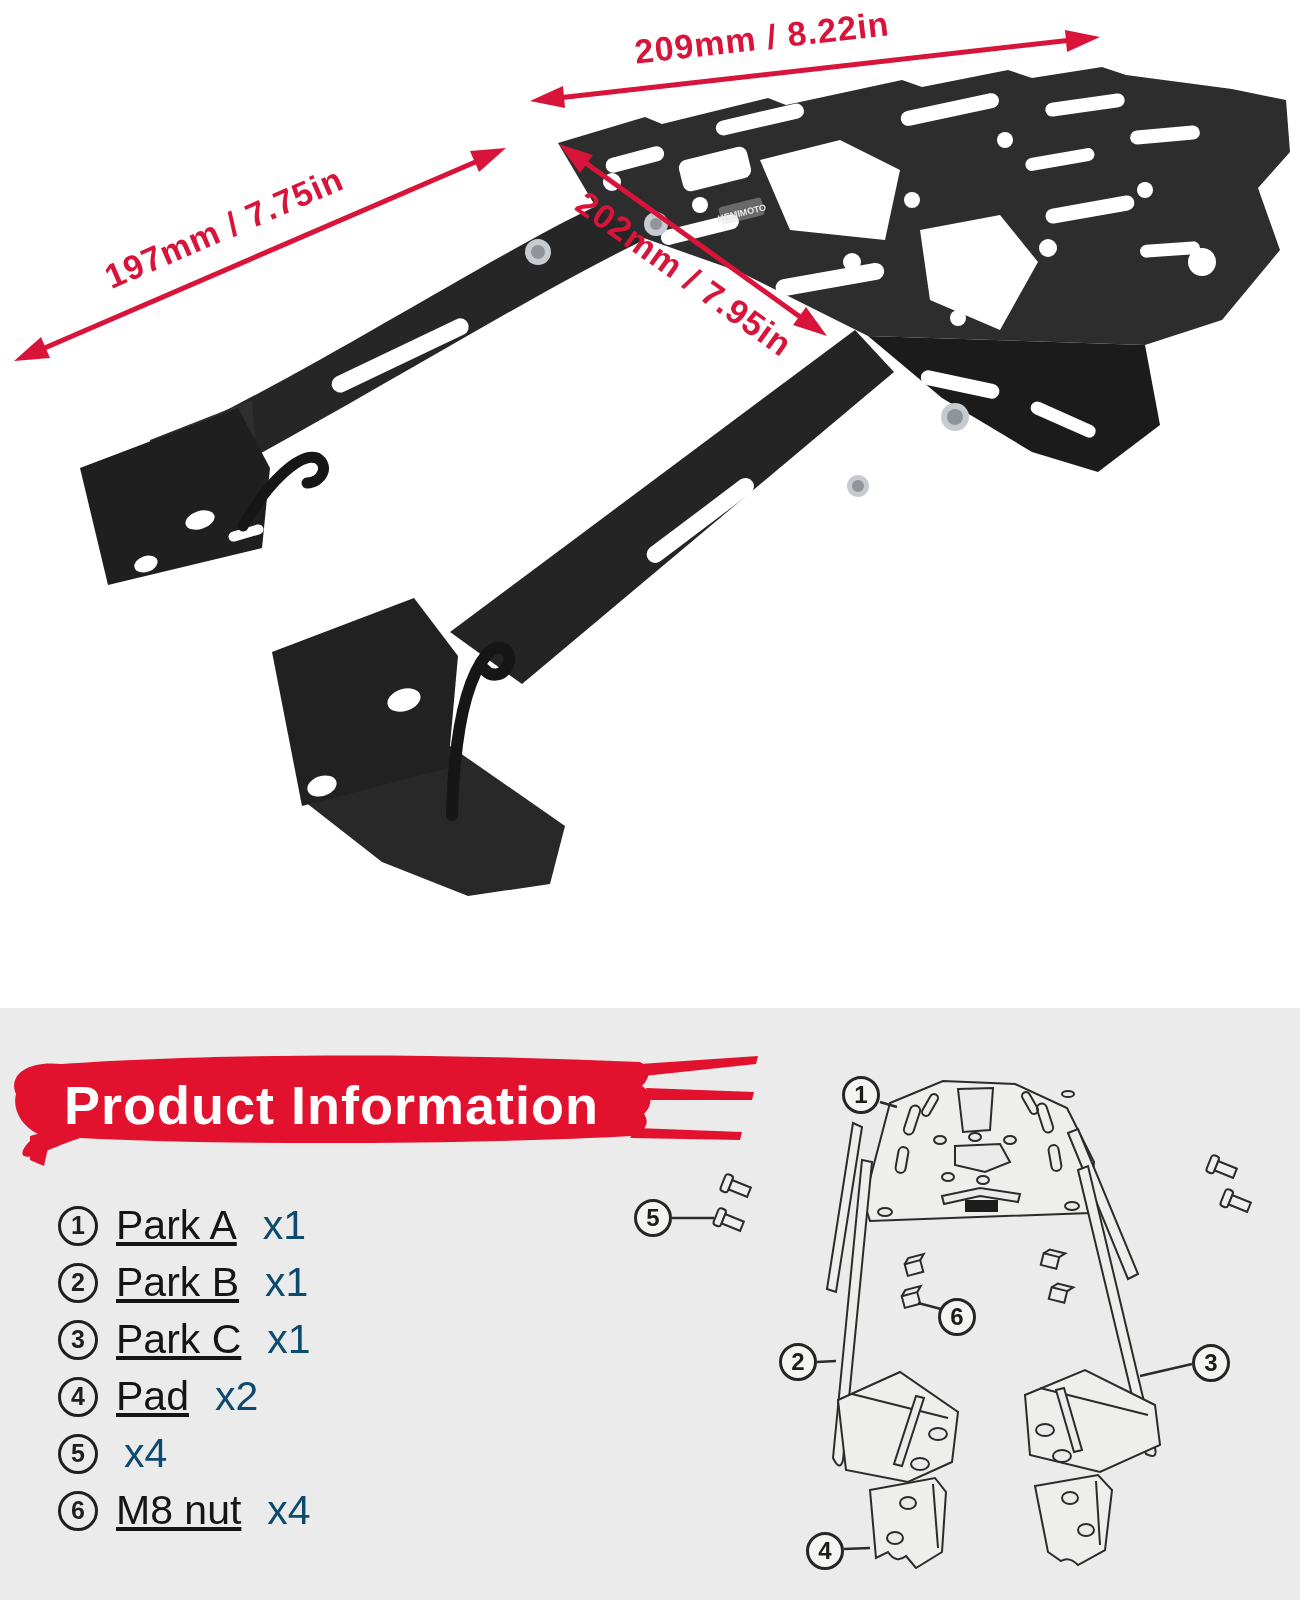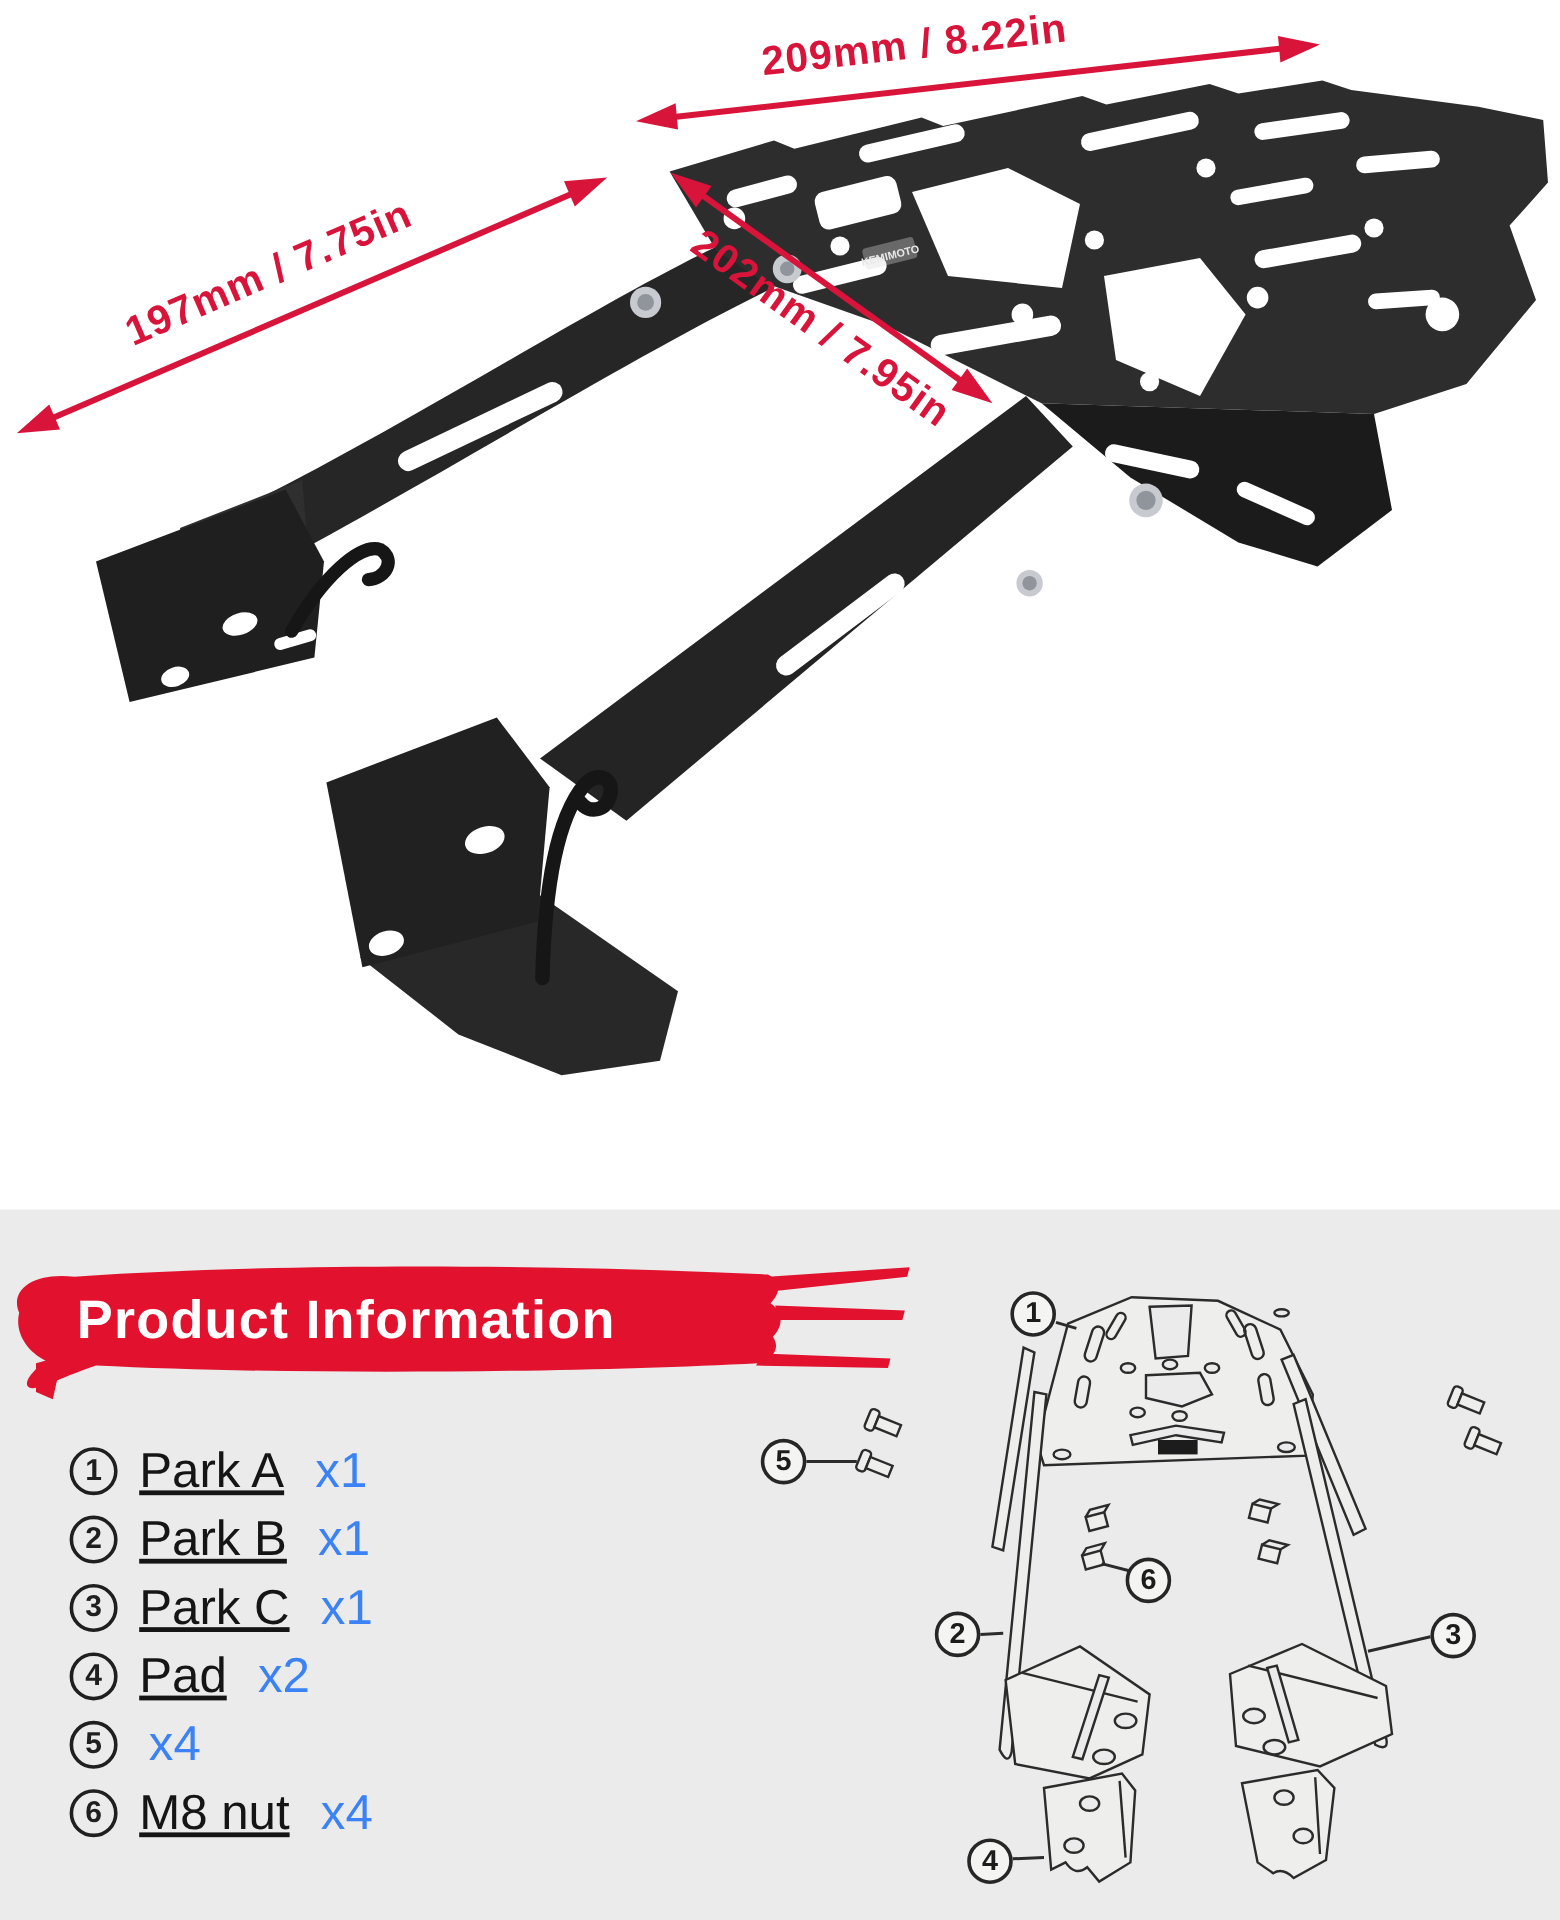--- a/index.html
+++ b/index.html
@@ -9,31 +9,31 @@
     font-family:"Liberation Sans", sans-serif;
   }
   .gray-band{position:absolute;left:0;top:1008px;width:1300px;height:592px;background:#ebebeb;}
   svg.art{position:absolute;left:0;top:0;width:1300px;height:1600px;}
   .dim-label{
     position:absolute;white-space:nowrap;font-weight:bold;font-size:34px;
     color:#d8143a;letter-spacing:1px;transform-origin:center;
   }
   .brush-title{
     position:absolute;left:64px;top:1074px;white-space:nowrap;
-    font-size:45px;font-weight:bold;color:#ffffff;letter-spacing:1px;text-align:right;
+    font-size:54px;font-weight:bold;color:#ffffff;letter-spacing:1px;text-align:right;
   }
   .parts-list{position:absolute;left:58px;top:1197px;}
   .part-row{display:flex;align-items:center;height:57px;}
   .num-circle{
     width:40px;height:40px;border:3px solid #1f1f1f;border-radius:50%;
     box-sizing:border-box;display:flex;align-items:center;justify-content:center;
     font-size:25px;font-weight:bold;color:#1f1f1f;flex:0 0 auto;
   }
   .part-label{margin-left:18px;font-size:41px;color:#151515;text-decoration:underline;}
-  .part-qty{margin-left:26px;font-size:41px;color:#3b82f6;}
+  .part-qty{margin-left:26px;font-size:41px;color:#0c4a6e;}
   .callout{
     position:absolute;width:38px;height:38px;border:3px solid #262626;border-radius:50%;
     box-sizing:border-box;background:#f4f4f2;display:flex;align-items:center;justify-content:center;
     font-size:24px;font-weight:bold;color:#1c1c1c;
   }
 </style>
 </head>
 <body>
 
 <div class="canvas">

